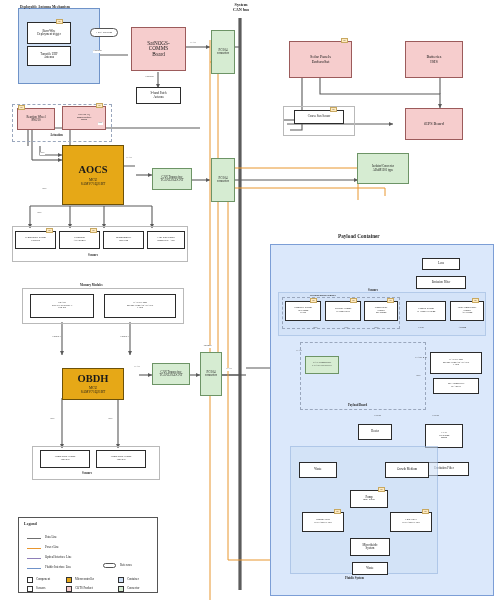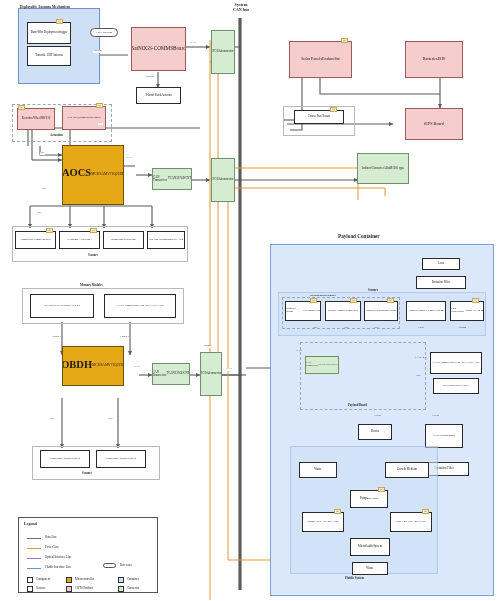--- a/index.html
+++ b/index.html
@@ -1,22 +1,22 @@
 <!DOCTYPE html>
 <html><head>
 <meta charset="utf-8">
 <style>
   html,body{margin:0;padding:0;background:#fff;}
   body{width:497px;height:601px;position:relative;overflow:hidden;
        font-family:"Liberation Serif",serif;color:#1a1a1a;}
   #canvas{position:absolute;inset:0;}
   svg.lines{position:absolute;left:0;top:0;width:497px;height:601px;pointer-events:none;}
 
-  .box{position:absolute;box-sizing:border-box;display:flex;flex-direction:row;
-       align-items:center;justify-content:center;text-align:left;
+  .box{position:absolute;box-sizing:border-box;display:flex;flex-direction:column;
+       align-items:center;justify-content:center;text-align:right;
        border:1px solid #2b2b2b;background:#fff;overflow:hidden;}
   .box .l1{line-height:1.05;}
   .box .l2{line-height:1.05;}
   .t2{font-size:2.6px;}
   .t25{font-size:3.0px;}
   .t3{font-size:3.6px;}
   .t35{font-size:4.2px;}
   .t5{font-size:5.2px;}
   .t7{font-size:8.4px;font-weight:bold;}
   .t9{font-size:10.5px;font-weight:bold;}
@@ -304,21 +304,21 @@
     <div class="l2 t2">512 kB</div>
   </div>
   <div class="box comp" style="left:104px;top:294px;width:72px;height:24px;">
     <div class="l1 t2">NAND Flash</div>
     <div class="l2 t2">MT29F1G08ABADAWP</div>
     <div class="l2 t2">1 Gbit</div>
   </div>
   <div class="edgelbl" style="left:52px;top:336px;">Parallel</div>
   <div class="edgelbl" style="left:120px;top:336px;">Parallel</div>
 
-  <div class="box mcu" style="left:62px;top:346px;width:62px;height:40px;">
+  <div class="box mcu" style="left:62px;top:368px;width:62px;height:32px;">
     <div class="l1 t9" style="margin-bottom:3px;">OBDH</div>
     <div class="l2 t3">MCU</div>
     <div class="l2 t3">SAMV71Q21RT</div>
   </div>
   <div class="edgelbl" style="left:134px;top:366px;">CAN</div>
   <div class="edgelbl" style="left:50px;top:418px;">I2C</div>
   <div class="edgelbl" style="left:108px;top:418px;">I2C</div>
 
   <div class="box conn" style="left:152px;top:363px;width:38px;height:22px;">
     <div class="l1 t25">CAN Transceiver</div>

